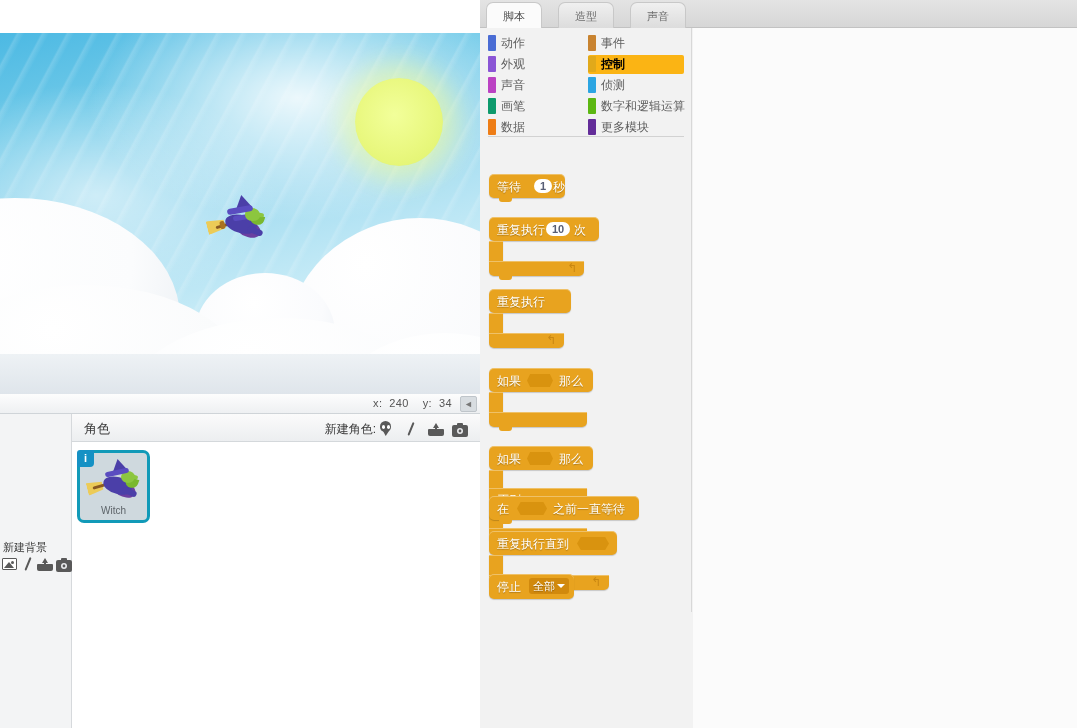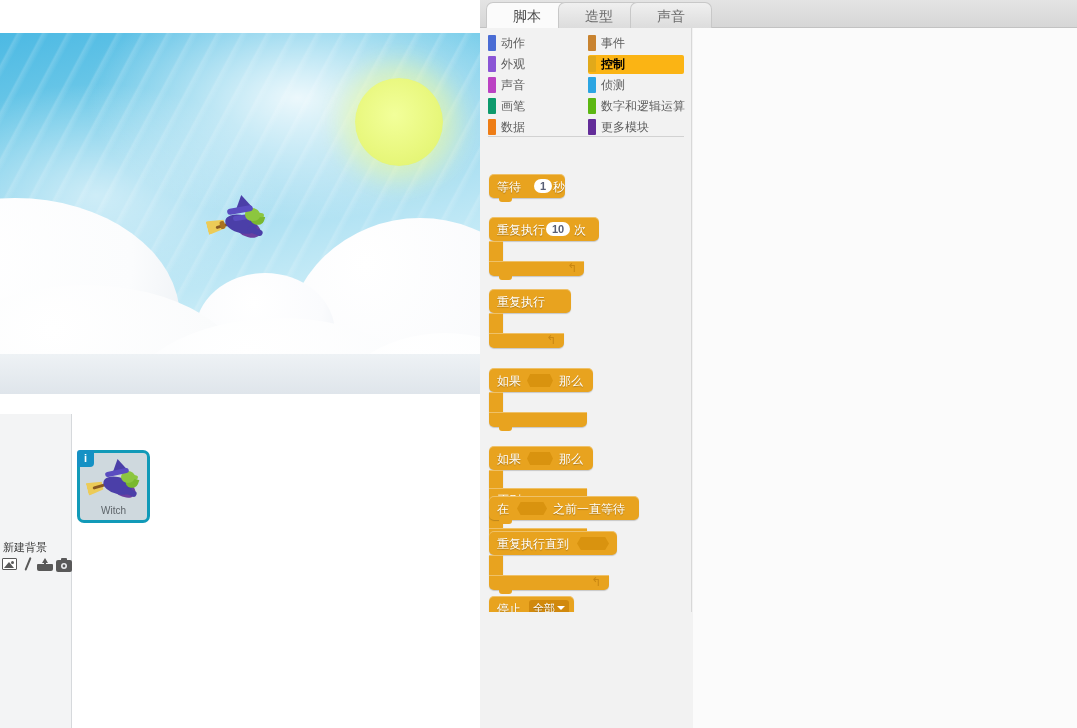--- a/index.html
+++ b/index.html
@@ -215,22 +215,22 @@
               clip-path:polygon(100% 20%,100% 80%,0 100%,0 0); transform:rotate(-14deg); }
 
   
   #editor { position:absolute; left:480px; top:0; width:597px; height:728px; background:#f2f2f2; }
   #tabbar {
     position:absolute; left:0; top:0; width:597px; height:28px;
     background:linear-gradient(to bottom,#e4e4e4,#d6d6d6);
     border-bottom:1px solid #c2c2c2;
   }
   .tab {
-    position:absolute; top:2px; height:26px; padding:0 26px;
-    font-size:14px; color:#6d6d6d; line-height:27px; text-align:center;
+    position:absolute; top:2px; height:26px; padding:0 16px;
+    font-size:11px; color:#6d6d6d; line-height:27px; text-align:center;
     border-radius:7px 7px 0 0; cursor:pointer;
     background:linear-gradient(to bottom,#f0f0f0,#dcdcdc);
     border:1px solid #c8c8c8; border-bottom:none;
   }
   .tab.active { background:#fbfbfb; color:#4a4a4a; border-color:#c8c8c8; }
   #tab-0 { left:6px; }
   #tab-1 { left:78px; }
   #tab-2 { left:150px; }
 
   
@@ -296,38 +296,63 @@
       <div class="wp" id="w-leg"></div>
       <div class="wp" id="w-arm"></div>
       <div class="wp" id="w-hair"></div>
       <div class="wp" id="w-face"></div>
       <div class="wp" id="w-nose"></div>
       <div class="wp" id="w-hat"></div>
       <div class="wp" id="w-hatbrim"></div>
     </div>
   </div>
 
+  <div id="coord-bar">
+    <div id="coord-text">x:  240    y:  34</div>
+    <div id="coord-collapse">◄</div>
+  </div>
 
   <div id="stage-col">
     <div id="new-bg-label">新建背景</div>
     <div id="new-bg-icons">
       <div class="ico ico-pic" style="left:0px;top:2px"></div>
       <div class="ico ico-brush" style="left:19px;top:1px">
           <i></i>
         </div>
       <div class="ico ico-upload" style="left:35px;top:2px">
         <div class="tray"></div>
           <div class="arr"></div>
           <div class="stem"></div>
       </div>
       <div class="ico ico-cam" style="left:54px;top:4px"></div>
     </div>
   </div>
 
   <div id="sprite-pane">
+    <div id="sprite-header">
+      <div id="sprite-title">角色</div>
+      <div id="new-sprite-label">新建角色:</div>
+      <div id="new-sprite-icons">
+        <div class="ico ico-sprite" style="left:0px;top:1px">
+          <div class="head"></div>
+            <div class="eyeL"></div>
+            <div class="eyeR"></div>
+            <div class="tail"></div>
+        </div>
+        <div class="ico ico-brush" style="left:26px;top:2px">
+            <i></i>
+          </div>
+        <div class="ico ico-upload" style="left:50px;top:3px">
+          <div class="tray"></div>
+            <div class="arr"></div>
+            <div class="stem"></div>
+        </div>
+        <div class="ico ico-cam" style="left:74px;top:5px"></div>
+      </div>
+    </div>
     <div id="sprite-list">
       <div id="sprite-item">
         <div id="sprite-info-badge">i</div>
         <div id="sprite-thumb">
           <div class="sp" id="sp-broom"></div>
           <div class="sp" id="sp-stick"></div>
           <div class="sp" id="sp-cape"></div>
           <div class="sp" id="sp-body"></div>
           <div class="sp" id="sp-leg"></div>
           <div class="sp" id="sp-hair"></div>
@@ -480,21 +505,21 @@
       <div class="blk" style="left:9px;top:385px;width:128px;height:24px">
         <div class="lbl" style="left:8px;top:7px">重复执行直到</div>
         <div class="hexslot" style="left:88px;top:6px;width:32px;height:13px"></div>
       </div>
       <div class="blk" style="left:9px;top:409px;width:14px;height:20px;border-radius:0"></div>
       <div class="blk" style="left:9px;top:429px;width:120px;height:15px;border-radius:0 0 5px 5px">
         <div class="arrowloop" style="left:102px;top:1px">↰</div>
         <div class="notch"></div>
       </div>
 
-      <div class="blk" style="left:9px;top:450px;width:85px;height:25px;border-radius:5px 5px 5px 5px">
+      <div class="blk" style="left:9px;top:428px;width:85px;height:25px;border-radius:5px 5px 5px 5px">
         <div class="lbl" style="left:8px;top:7px">停止</div>
         <div class="drop" style="left:40px;top:4px;width:40px;height:16px;line-height:16px;padding-left:4px;background:#d1890d;color:#fff;text-shadow:0 1px 1px rgba(0,0,0,.3)">
           <span>全部</span>
           <i class="car carw" style="position:absolute;right:4px;top:50%;margin-top:-2px;border-left:4px solid transparent;border-right:4px solid transparent;border-top:4.5px solid #fff"></i>
         </div>
       </div>
 
 
       <div class="blk" style="left:9px;top:535px;width:83px;height:25px">
         <div class="lbl" style="left:8px;top:7px">克隆</div>

